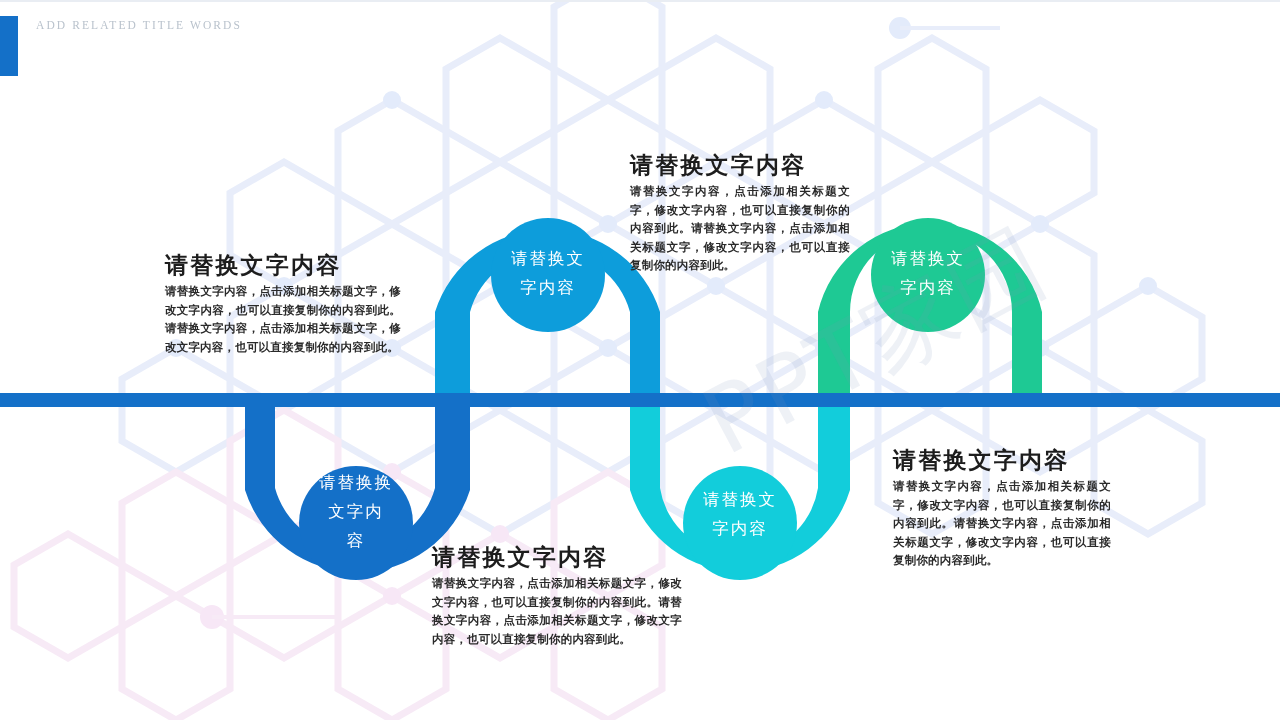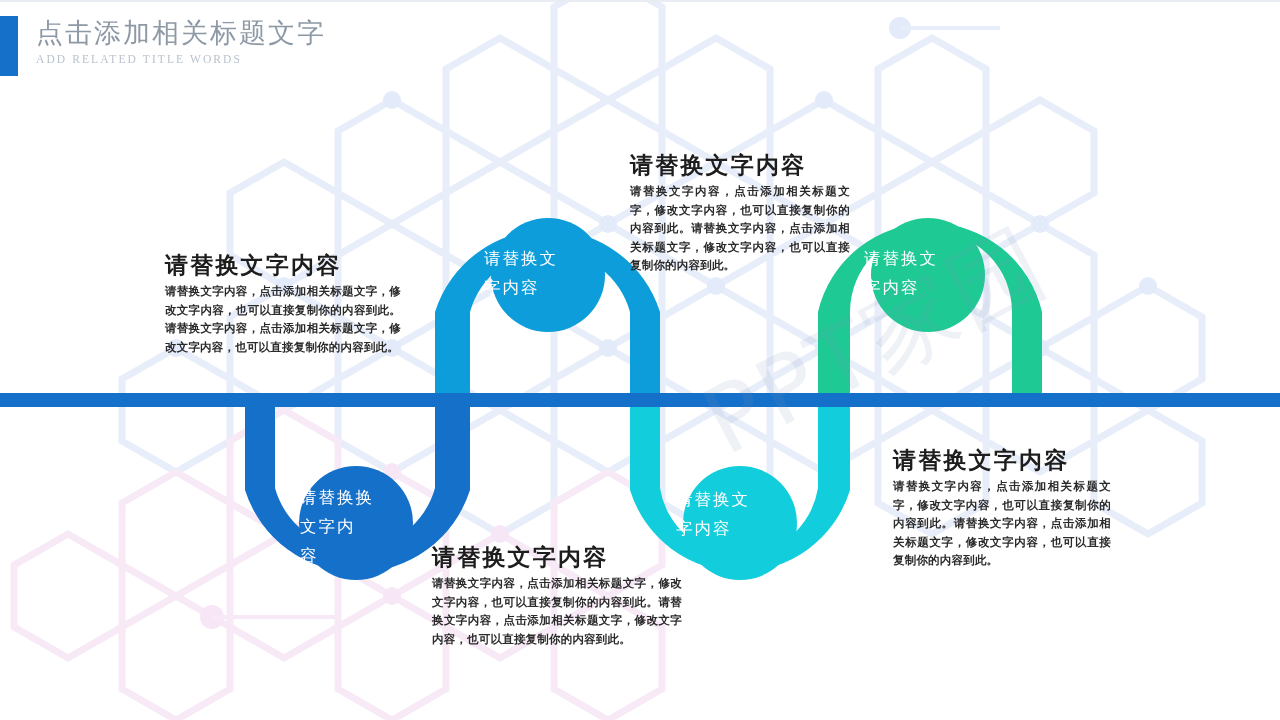--- a/index.html
+++ b/index.html
@@ -36,28 +36,28 @@
     text-align:justify;
   }
 
   #tb1{left:165px;top:252px;width:236px;}
   #tb2{left:630px;top:152px;width:220px;}
   #tb3{left:432px;top:544px;width:250px;}
   #tb4{left:893px;top:447px;width:218px;}
 
   
   .clabel{
-    position:absolute;z-index:7;color:#fff;
+    position:absolute;z-index:7;color:#fff;text-align:center;
     font-size:16.5px;line-height:29px;letter-spacing:2px;
     font-family:"DejaVu Sans","Liberation Sans",sans-serif;font-weight:400;
     pointer-events:none;
   }
   #cl1{left:484px;top:244px;width:128px;}
   #cl2{left:864px;top:244px;width:128px;}
-  #cl3{left:300px;top:483px;width:112px;}
+  #cl3{left:300px;top:468px;width:112px;}
   #cl4{left:676px;top:485px;width:128px;}
 
   
   #wm{position:absolute;left:690px;top:280px;z-index:3;
       font-size:92px;color:rgba(120,145,185,0.13);
       font-family:"DejaVu Sans","Liberation Sans",sans-serif;
       transform:rotate(-28deg);letter-spacing:4px;pointer-events:none;}
 </style>
 </head>
 <body>
@@ -176,21 +176,20 @@
 
     <circle cx="548" cy="275" r="57" fill="#0d9ddb"></circle>
     <circle cx="928" cy="275" r="57" fill="#1ec994"></circle>
     <circle cx="356" cy="523" r="57" fill="#1470c8"></circle>
     <circle cx="740" cy="523" r="57" fill="#12cddb"></circle>
   </svg>
 
   <div class="hdr-topline"></div>
   <div class="hdr-bar"></div>
   <div class="hdr-txt">
-    <div class="hdr-cn">点击添加相关标题文字</div>
     <div class="hdr-en">ADD RELATED TITLE WORDS</div>
   </div>
 
   <div class="tblock" id="tb1">
     <div class="th">请替换文字内容</div>
     <div class="tb">请替换文字内容，点击添加相关标题文字，修改文字内容，也可以直接复制你的内容到此。请替换文字内容，点击添加相关标题文字，修改文字内容，也可以直接复制你的内容到此。</div>
   </div>
 
   <div class="tblock" id="tb2">
     <div class="th">请替换文字内容</div>

